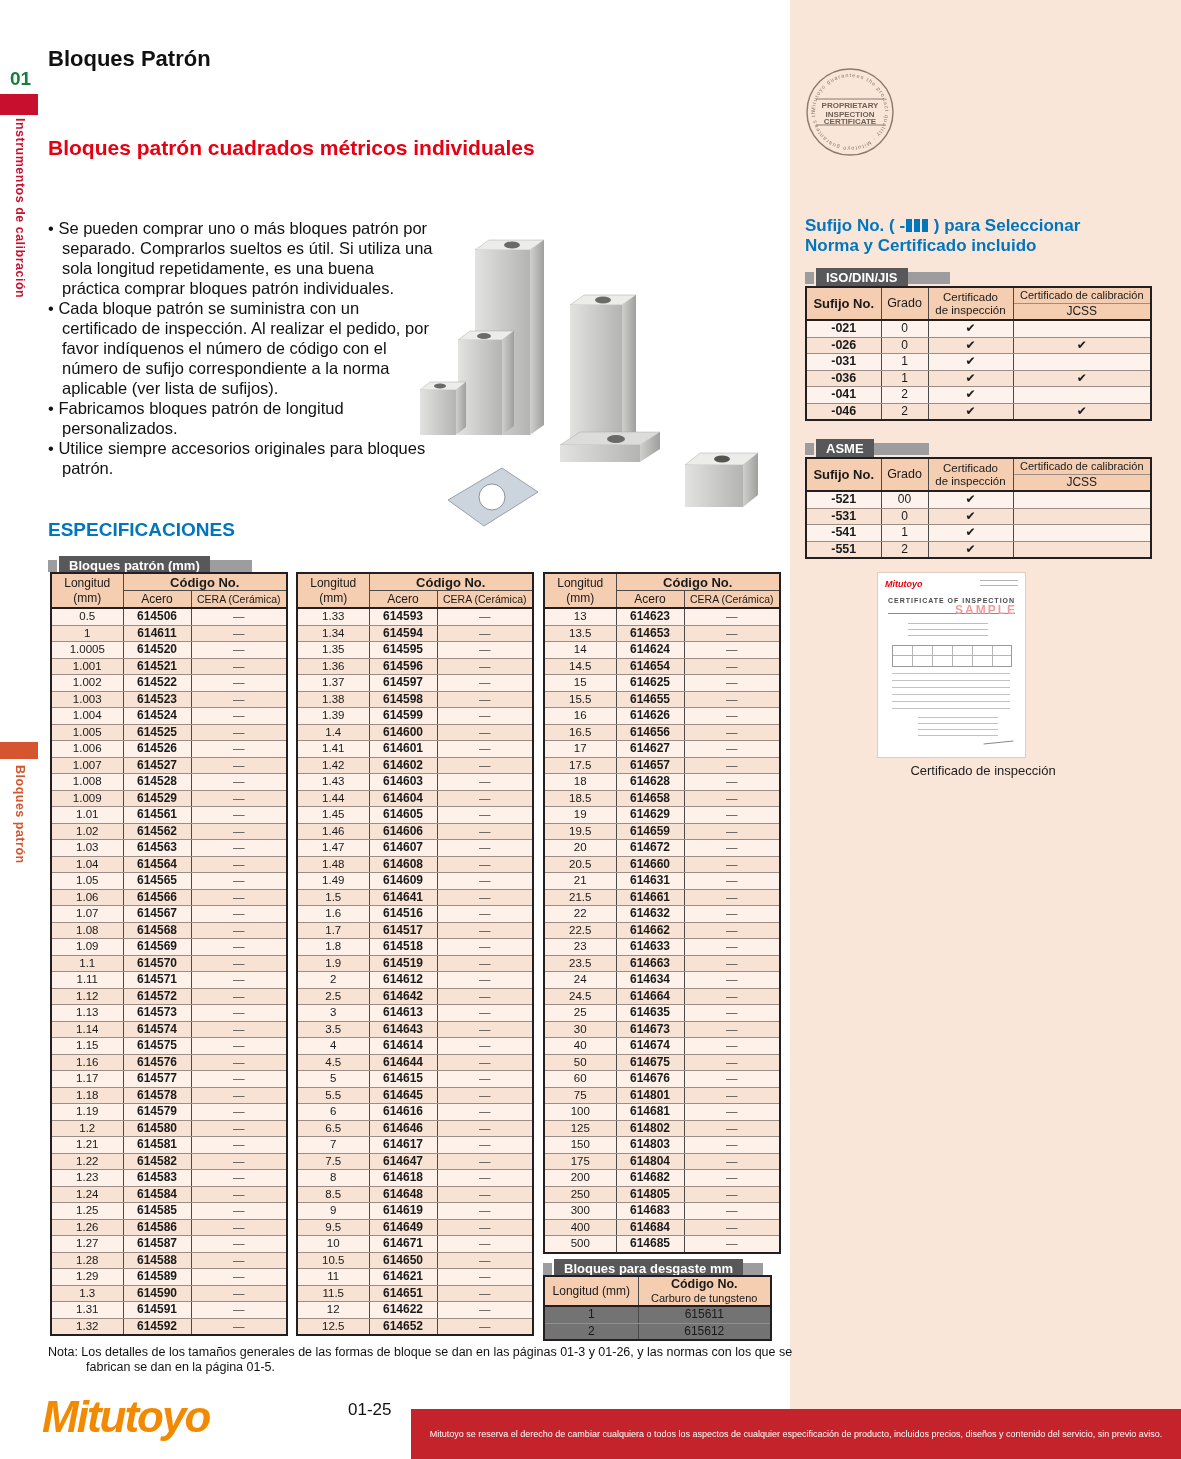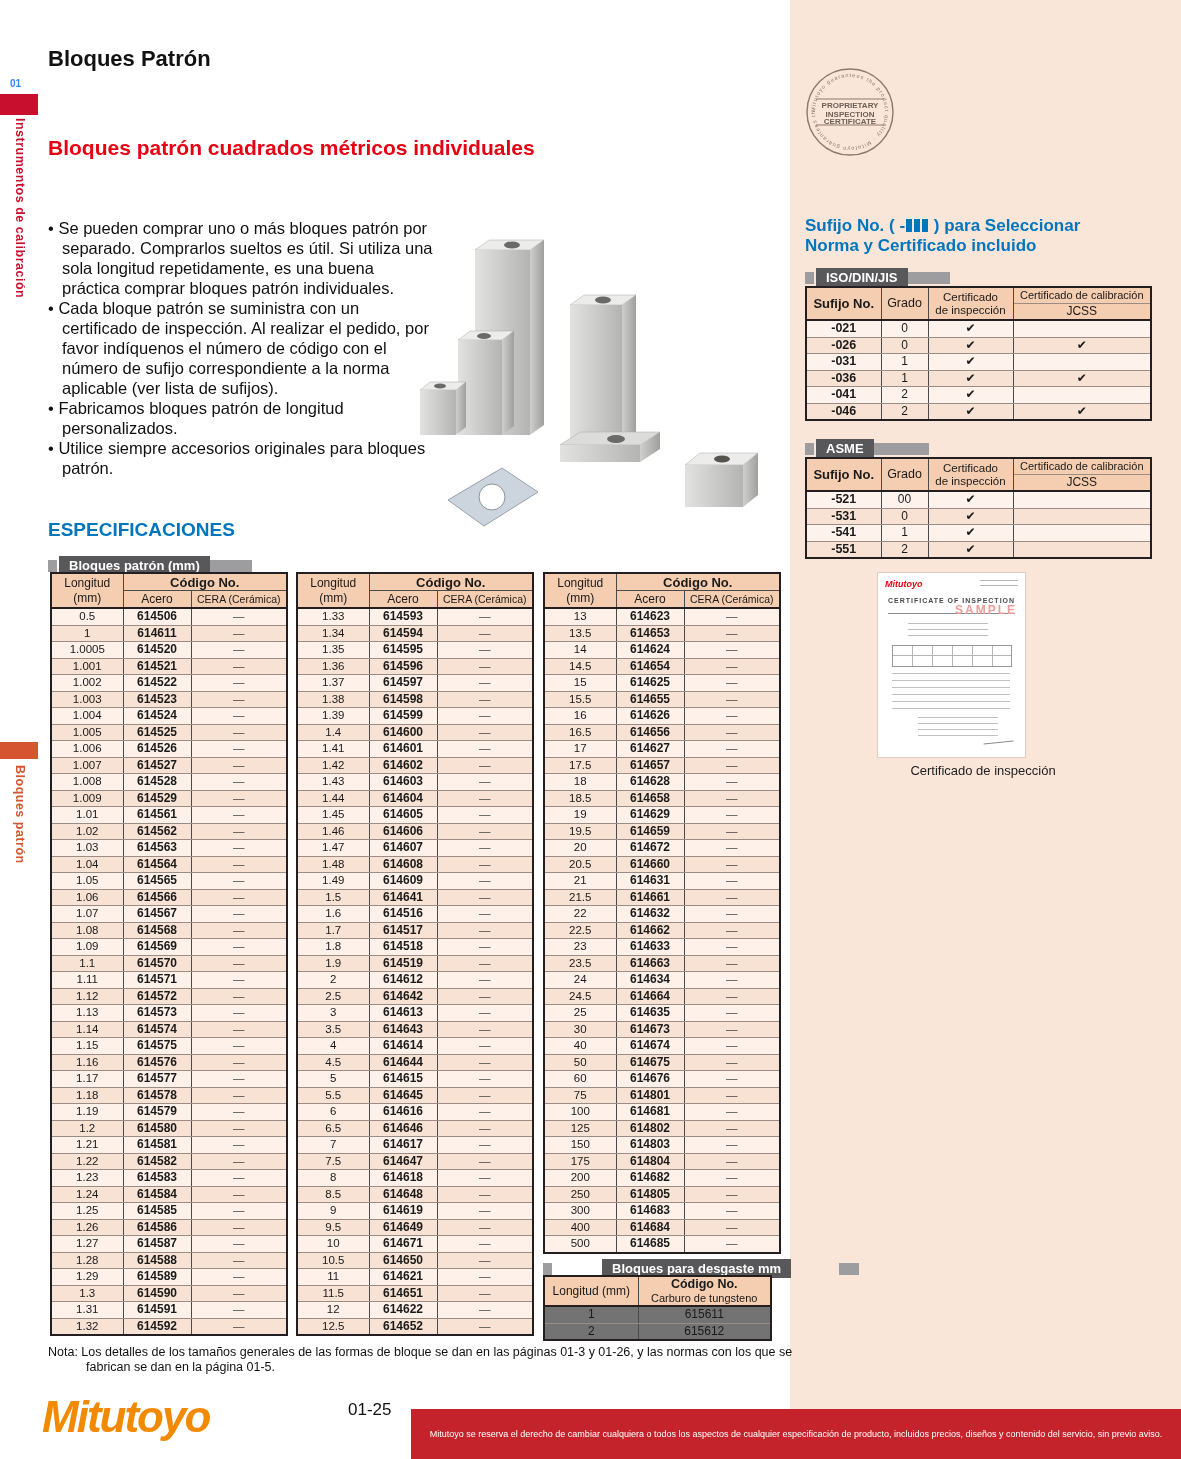--- a/index.html
+++ b/index.html
@@ -6,21 +6,21 @@
   body{
     width:1181px;height:1459px;position:relative;background:#ffffff;
     font-family:"Liberation Sans","DejaVu Sans",sans-serif;color:#1a1a1a;overflow:hidden;
   }
   .abs{position:absolute;}
 
   
   .right-panel{left:790px;top:0;width:391px;height:1459px;background:#fae5d9;}
 
   
-  .chapter-num{left:10px;top:78px;color:#3b82f6;font-weight:bold;font-size:10px;}
+  .chapter-num{left:10px;top:68px;color:#15803d;font-weight:bold;font-size:19px;}
   .side-box-top{left:0;top:94px;width:38px;height:21px;background:#c8102e;}
   .v-text{writing-mode:vertical-rl;font-weight:bold;font-size:12.5px;letter-spacing:.5px;}
   .side-label-top{left:13px;top:118px;color:#c8102e;height:280px;}
   .side-box-bottom{left:0;top:742px;width:38px;height:17px;background:#d4552f;}
   .side-label-bottom{left:13px;top:765px;color:#d4552f;height:130px;}
 
   
   .page-title{left:48px;top:46px;font-size:22px;font-weight:bold;color:#111;}
   .section-title{left:48px;top:136px;font-size:21px;font-weight:bold;color:#e60012;}
   .spec-heading{left:48px;top:519px;font-size:19px;font-weight:bold;color:#0076bd;}
@@ -1058,21 +1058,21 @@
         <td>—</td>
       </tr>
       <tr>
         <td>500</td>
         <td>614685</td>
         <td>—</td>
       </tr>
     </tbody>
 </table>
 
-<div class="abs tab" style="left:543px;top:1254px;gap:48px;">
+<div class="abs tab" style="left:543px;top:1254px;">
   <span class="tab-stub"></span>
   <span class="tab-label">Bloques para desgaste mm</span>
   <span class="tab-ext" style="width:20px"></span>
 </div>
 <table class="abs wear-table" style="left:543px;top:1275px;">
   <colgroup>
       <col style="width:94px">
       <col style="width:133px">
     </colgroup>
   <thead>

